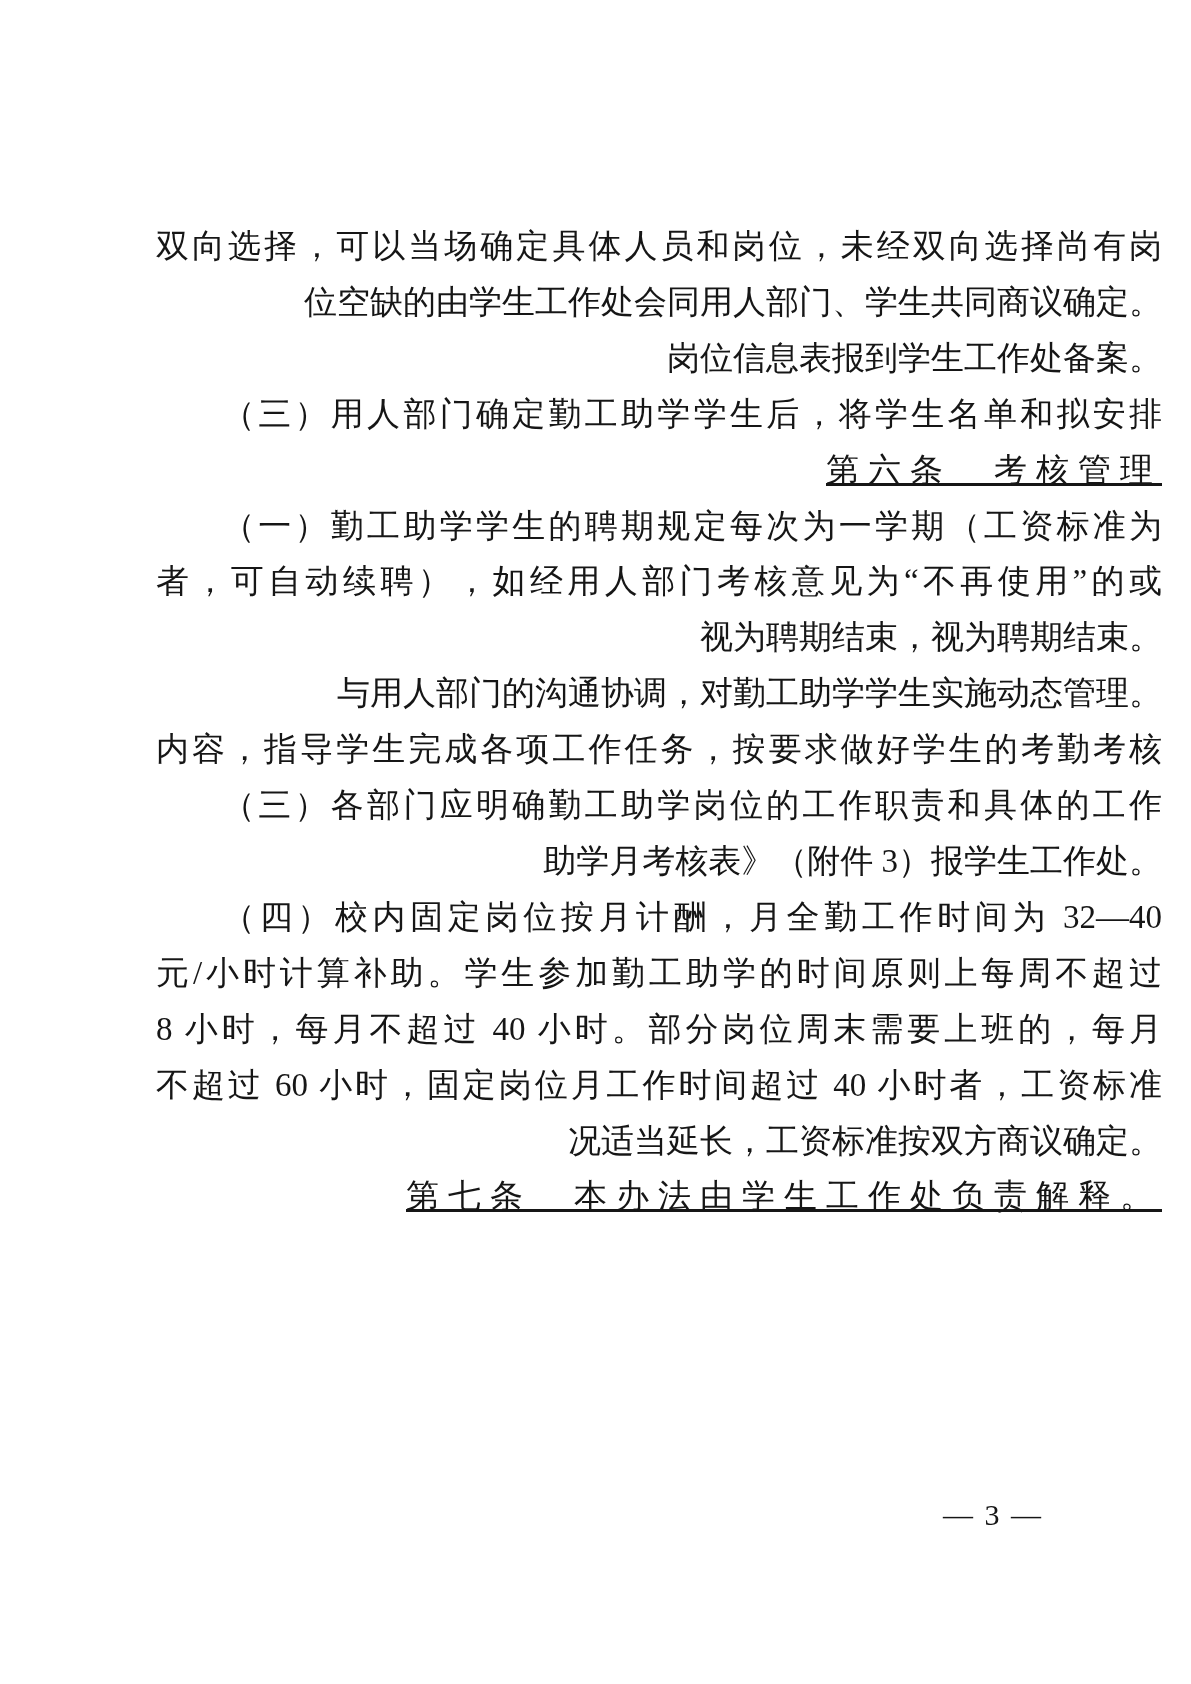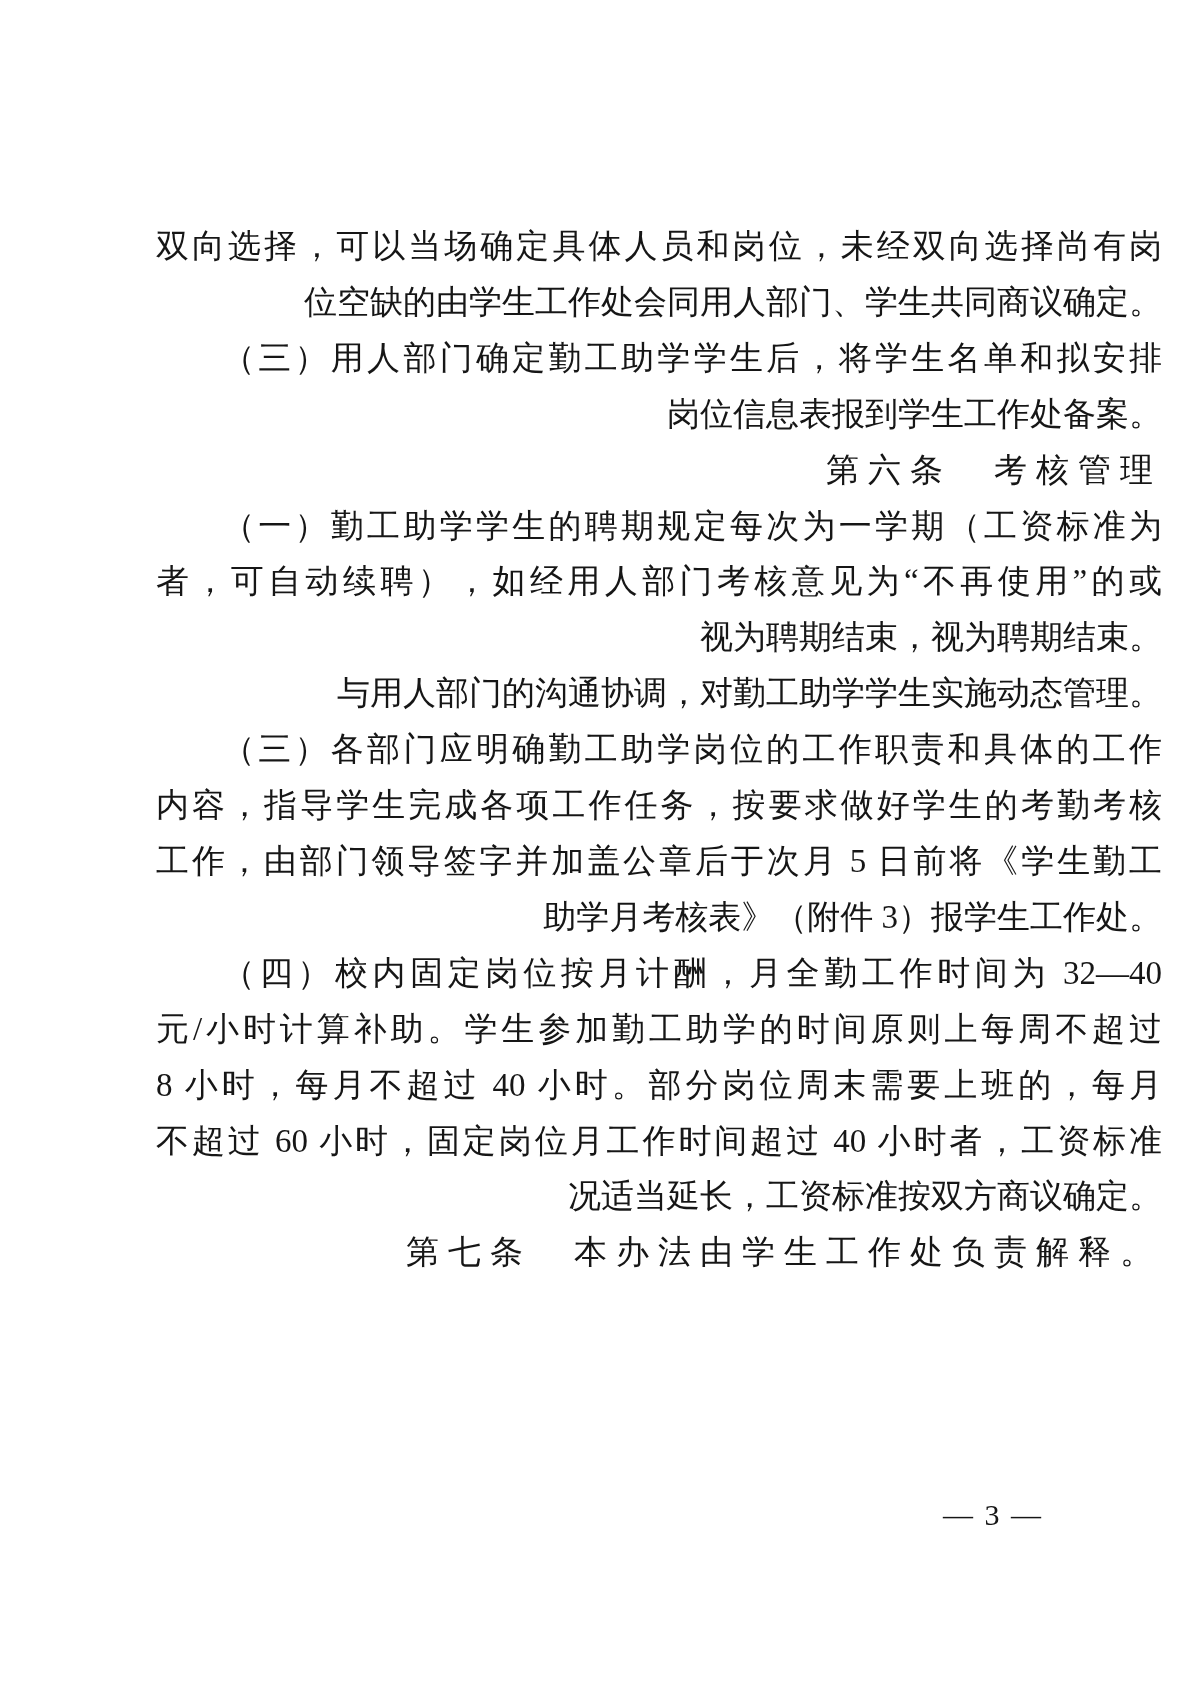--- a/index.html
+++ b/index.html
@@ -30,49 +30,48 @@
     white-space: nowrap;
     font-weight: 400;
   }
   
   .line.full {
     white-space: normal;
     text-align: justify;
     text-align-last: justify;
   }
   .line.indent { text-indent: 66px; }
-  .line.heading { letter-spacing: 9px; }
+  .line.heading { letter-spacing: 9px; text-decoration: underline; }
   .page-number {
     position: absolute;
     top: 1498px;
     right: 148px;
     font-size: 30px;
     line-height: 34px;
     letter-spacing: 2px;
     color: #161616;
   }
 </style>
 </head>
 <body>
 
 <div class="page">
 
   <div class="text-block">
     <div class="line full">双向选择，可以当场确定具体人员和岗位，未经双向选择尚有岗</div>
     <div class="line">位空缺的由学生工作处会同用人部门、学生共同商议确定。</div>
+    <div class="line">岗位信息表报到学生工作处备案。</div>
     <div class="line full indent">（三）用人部门确定勤工助学学生后，将学生名单和拟安排</div>
-    <div class="line">岗位信息表报到学生工作处备案。</div>
     <div class="line indent heading">第六条　考核管理</div>
     <div class="line full indent">（一）勤工助学学生的聘期规定每次为一学期（工资标准为</div>
     <div class="line full">者，可自动续聘），如经用人部门考核意见为“不再使用”的或</div>
     <div class="line">视为聘期结束，视为聘期结束。</div>
     <div class="line">与用人部门的沟通协调，对勤工助学学生实施动态管理。</div>
+    <div class="line full">内容，指导学生完成各项工作任务，按要求做好学生的考勤考核</div>
     <div class="line full indent">（三）各部门应明确勤工助学岗位的工作职责和具体的工作</div>
-    <div class="line full">内容，指导学生完成各项工作任务，按要求做好学生的考勤考核</div>
-    <div class="line full">工作，由部门领导签字并加盖公章后于次月 5 日前将《学生勤工</div>
     <div class="line">助学月考核表》（附件 3）报学生工作处。</div>
     <div class="line full indent">（四）校内固定岗位按月计酬，月全勤工作时间为 32—40</div>
     <div class="line full">元/小时计算补助。学生参加勤工助学的时间原则上每周不超过</div>
     <div class="line full">8 小时，每月不超过 40 小时。部分岗位周末需要上班的，每月</div>
     <div class="line full">不超过 60 小时，固定岗位月工作时间超过 40 小时者，工资标准</div>
     <div class="line">况适当延长，工资标准按双方商议确定。</div>
     <div class="line indent heading">第七条　本办法由学生工作处负责解释。</div>
   </div>
 
   <div class="page-number">— 3 —</div>

